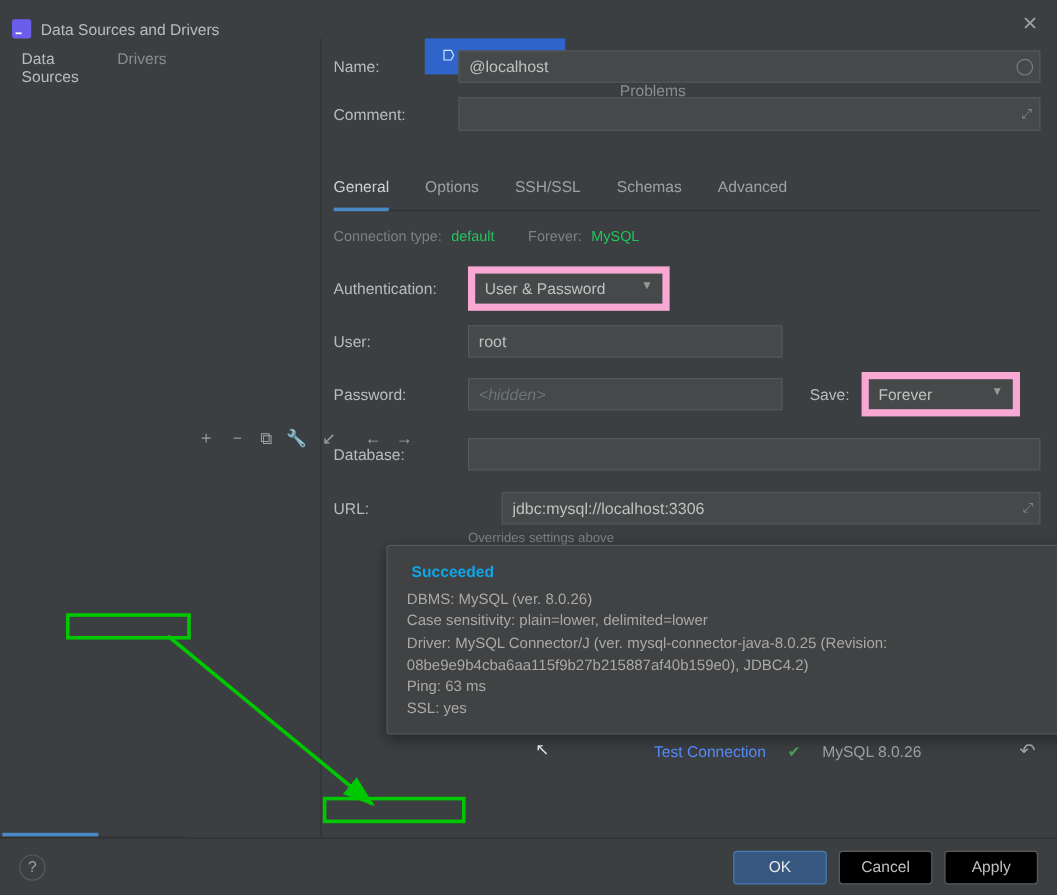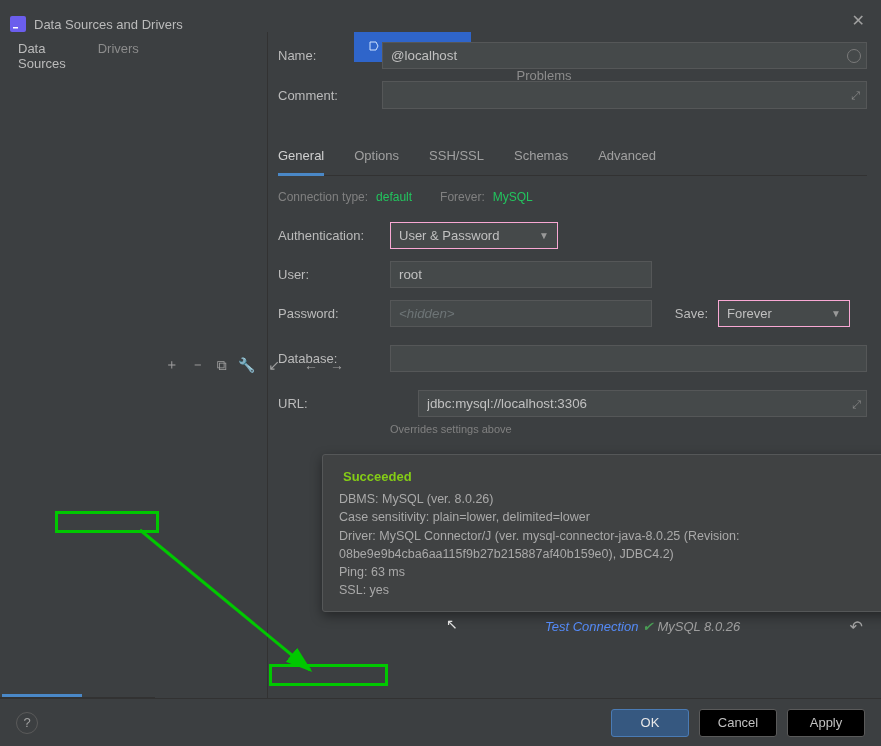--- a/index.html
+++ b/index.html
@@ -31,34 +31,34 @@
   .ring { position:absolute; right:6px; top:50%; transform:translateY(-50%); width:14px; height:14px; border:1px solid #7a7a7a; border-radius:50%; }
   .comment-input { flex:1; height:28px; position:relative; }
   .expand-ico{ position:absolute; right:6px; top:50%; transform:translateY(-50%); color:#888; font-size:11px; }
   .subtabs { display:flex; gap: 30px; padding: 6px 0 0 0; border-bottom:1px solid #323232; margin-bottom:14px; }
   .subtab { padding: 6px 0 10px 0; color:#a0a0a0; cursor:pointer;margin-top:15px; }
   .subtab.active { color:#d0d0d0; border-bottom:3px solid #4a88c7; margin-bottom:-1px; }
   .small-row { display:flex; gap:8px; margin-bottom:16px; font-size:12px; color:#808080; }
   .small-link { color:#22c55e; cursor:pointer; }
   .hostport { display:flex; align-items:center; }
   .hostport .text-input { }
-  .select { background:#45494a; border:1px solid #f9a8d4; color:#c0c0c0; padding:5px 8px; display:flex; align-items:center; justify-content:space-between; cursor:pointer; }
+  .select { background:#45494a; border:6px solid #f9a8d4; color:#c0c0c0; padding:5px 8px; display:flex; justify-content:space-between; cursor:pointer; }
   .chev{ font-size:10px; color:#999; }
   .url-input { position:relative; flex:1;padding-left:28px; }
   .url-input .expand-ico{ cursor:pointer; }
   .overrides { font-size:11px; color:#808080; margin-left:112px; margin-top:-6px; margin-bottom:10px; }
   .test-area { position:absolute; left:-215px; right:0; bottom:64px; }
   .popup { position:absolute; left:269px; bottom:22px; width:716px; background:#404243; border:1px solid #555758; border-radius:3px; padding:12px 16px; box-shadow:0 4px 12px rgba(0,0,0,0.4); }
-  .popup .succ { color:#84cc16; font-weight:600; margin-bottom:4px; display:inline-block; padding:2px 4px;}
+  .popup .succ { color:#0ea5e9; font-weight:600; margin-bottom:4px; display:inline-block; padding:2px 4px;}
   .green-box1{ position:absolute; left:55px; top:511px; width:104px; height:22px; border:3px solid #00c800; pointer-events:none; }
   .green-box2{ position:absolute; left:269px; top:664px; width:119px; height:22px; border:3px solid #00c800; pointer-events:none; }
   .arrow-svg{ position:absolute; left:100px; top:520px; pointer-events:none; }
   .cursor-mark{ position:absolute; left:446px; top:616px; pointer-events:none; color:#e0e0e0; font-size:14px;}
   .popup p { font-size:12.5px; color:#a9a9a9; line-height:1.45; }
-  .test-row { position:absolute; left:492px; bottom:0; display:flex; align-items:flex-start; gap:4px;font-style:italic; }
+  .test-row { position:absolute; left:492px; bottom:0; display:flex; align-items:flex-start; gap:18px; }
   .test-link { color:#548af7; cursor:pointer; }
   .check-ico{ color:#499c54; }
   .undo-ico{ position:absolute; right:18px; bottom:-2px; color:#a0a0a0; cursor:pointer; font-size:16px; }
   .bottom-bar { position:absolute; left:0; right:0; bottom:0; height:48px; border-top:1px solid #323232; display:flex; align-items:center; padding:0 16px; gap:10px; }
   .help-btn { width:22px; height:22px; border:1px solid #5a5a5a; border-radius:50%; display:flex; align-items:center; justify-content:center; color:#a0a0a0; cursor:pointer; }
   .bottom-bar .spacer{flex:1;}
   .btn { min-width:78px; height:28px; border:1px solid #5a5a5a; background:#000000; color:#c0c0c0; display:flex; align-items:center; justify-content:center; cursor:pointer; border-radius:3px; }
   .btn.primary { background:#365880; border-color:#4a7bb5; color:#e8e8e8; }
   input.text-input::placeholder{color:#6d7476; font-style:italic;}
 </style>

